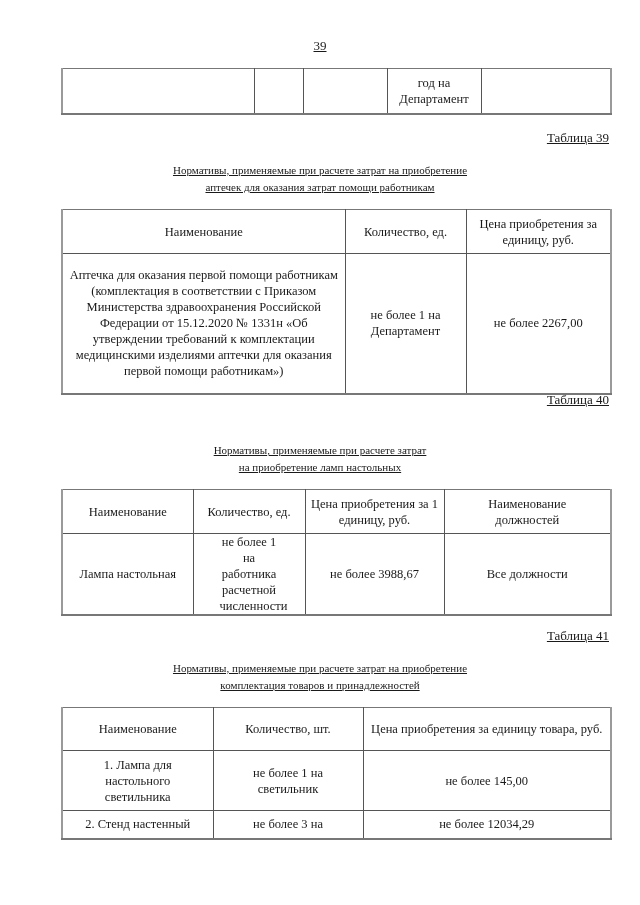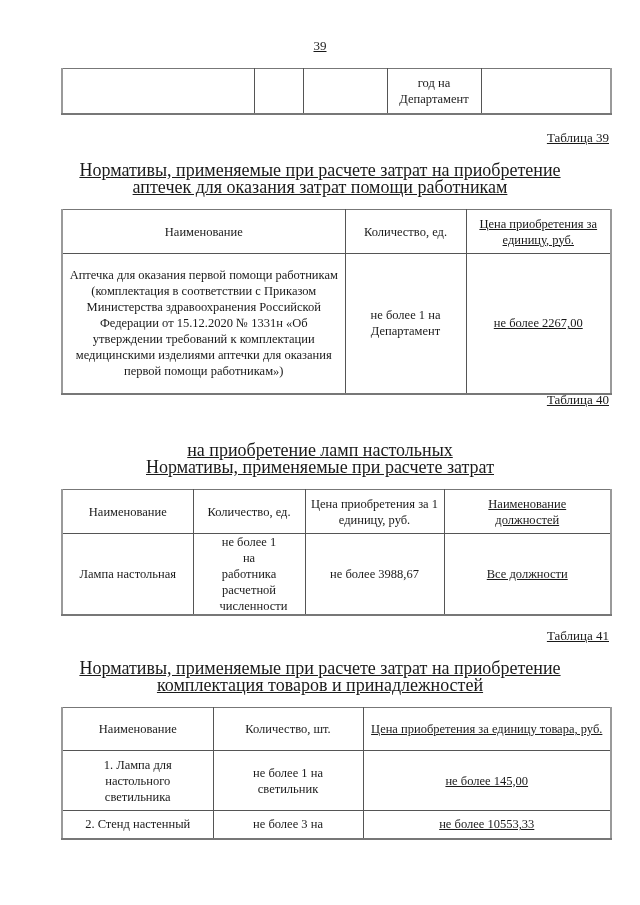--- a/index.html
+++ b/index.html
@@ -4,31 +4,31 @@
 <style>
   html, body { margin: 0; padding: 0; background: #ffffff; }
   body {
     width: 640px; height: 905px; position: relative; overflow: hidden;
     font-family: "Liberation Serif", "DejaVu Serif", serif;
     color: #1a1a1a; font-size: 12.5px; line-height: 16px;
   }
   .abs { position: absolute; text-decoration: underline; }
   .page-number { left: 0; width: 640px; top: 38px; text-align: center; font-size: 13px; }
   .table-label { right: 31px; text-align: right; font-size: 13px; }
-  .caption { left: 0; width: 640px; text-align: center; font-size: 18px; line-height: 17px; }
+  .caption { left: 0; width: 640px; text-align: center; font-size: 11px; line-height: 17px; }
   table.doc {
     position: absolute; border-collapse: collapse; table-layout: fixed;
     font-size: 12.5px; line-height: 16px;
   }
   table.doc td {
     border: 1px solid #555555; text-align: center; vertical-align: middle;
     padding: 0 4px; box-sizing: border-box;
   }
   table.doc td.edge-left { border-left: 2px solid #9a9a9a; }
-  table.doc td.edge-right { border-right: 2px solid #9a9a9a; text-decoration: underline; }
+  table.doc td.edge-right { border-right: 2px solid #9a9a9a; }
   table.doc tr.last td { border-bottom: 2px solid #777777; }
   table.doc tr.first td { border-top: 1px solid #777777; }
 </style>
 </head>
 <body>
 
 <div class="abs page-number">39</div>
 
 <table class="doc" style="left:61px; top:68px; width:549px;">
   <colgroup>
@@ -69,22 +69,22 @@
   <tr class="last" style="height:140px;">
     <td class="edge-left">Аптечка для оказания первой помощи работникам (комплектация в соответствии с Приказом Министерства здравоохранения Российской Федерации от 15.12.2020 № 1331н «Об утверждении требований к комплектации медицинскими изделиями аптечки для оказания первой помощи работникам»)</td>
     <td style="padding:0 14px;">не более 1 на Департамент</td>
     <td class="edge-right">не более 2267,00</td>
   </tr>
 </tbody>
   </table>
 
 <div class="abs table-label" style="top:392px;">Таблица 40</div>
 <div class="abs caption" style="top:442px;">
+  <div>Нормативы, применяемые при расчете затрат</div>
   <div>на приобретение ламп настольных</div>
-  <div>Нормативы, применяемые при расчете затрат</div>
 </div>
 <table class="doc" style="left:61px; top:489px; width:549px;">
   <colgroup>
     <col style="width:131px">
       <col style="width:112px">
       <col style="width:139px">
       <col style="width:167px">
   </colgroup>
   <tbody>
       <tr class="first" style="height:44px;">
@@ -120,16 +120,16 @@
     <td class="edge-right">Цена приобретения за единицу товара, руб.</td>
   </tr>
   <tr style="height:60px;">
     <td class="edge-left" style="padding:0 22px;">1. Лампа для настольного светильника</td>
     <td style="padding:13px 28px;">не более 1 на светильник</td>
     <td class="edge-right">не более 145,00</td>
   </tr>
   <tr class="last" style="height:28px;">
     <td class="edge-left">2. Стенд настенный</td>
     <td>не более 3 на</td>
-    <td class="edge-right">не более 10553,33</td>
+    <td class="edge-right">не более 12034,29</td>
   </tr>
 </tbody>
   </table>
 
 </body></html>

